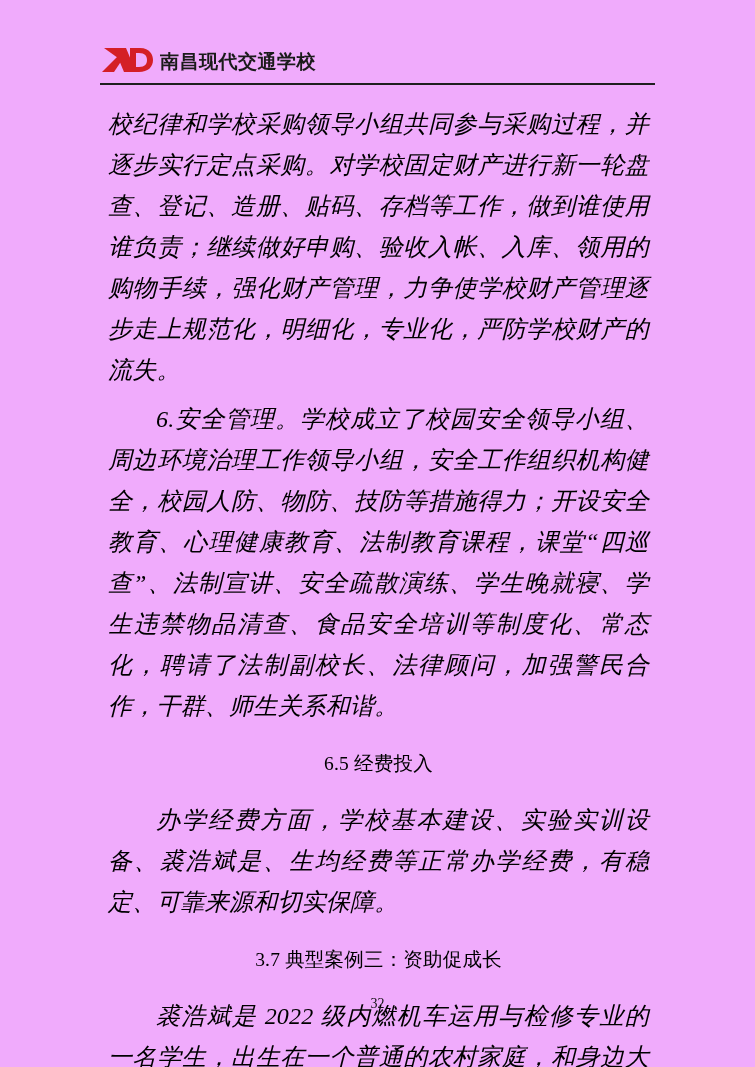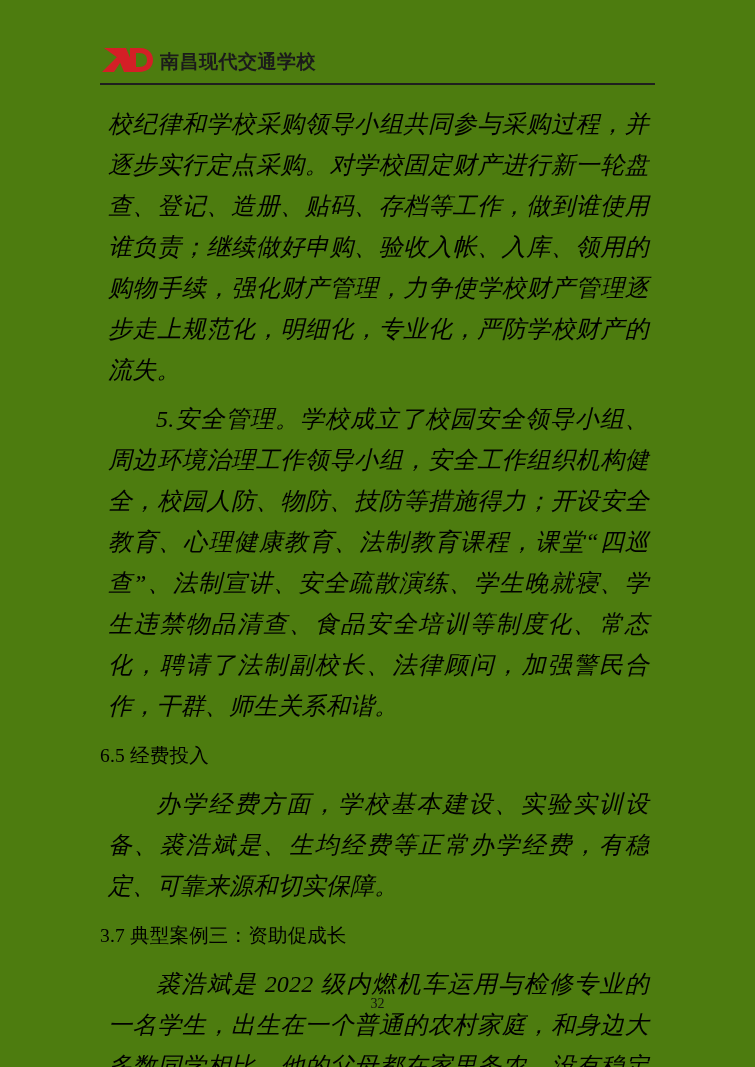--- a/index.html
+++ b/index.html
@@ -8,21 +8,21 @@
     background: #d8d8d8;
   }
   body {
     font-family: "Liberation Serif", "DejaVu Serif", serif;
   }
   .page {
     position: relative;
     width: 755px;
     height: 1067px;
     margin: 0 auto;
-    background: #4d7c0f;
+    background: #f0abfc;
     overflow: hidden;
     box-sizing: border-box;
   }
   .header {
     position: absolute;
     top: 40px;
     left: 100px;
     right: 100px;
     height: 42px;
     display: flex;
@@ -72,22 +72,22 @@
     letter-spacing: 0.2px;
     font-style: italic;
   }
   .indent2 {
     text-indent: 2em;
   }
   .heading {
     font-size: 19.5px;
     line-height: 41px;
     color: #000000;
-    margin: 0;
-    text-align: left;
+    margin: 16px;
+    text-align: center;
     letter-spacing: 0.2px;
   }
   .page-number {
     position: absolute;
     left: 0;
     right: 0;
     bottom: 55px;
     text-align: center;
     font-family: "Liberation Serif", serif;
     font-size: 14px;
@@ -109,21 +109,21 @@
       </svg>
     </div>
     <div class="logo-text">南昌现代交通学校</div>
   </div>
   <div class="header-rule"></div>
 
   <div class="content">
 
     <p class="para">校纪律和学校采购领导小组共同参与采购过程，并逐步实行定点采购。对学校固定财产进行新一轮盘查、登记、造册、贴码、存档等工作，做到谁使用谁负责；继续做好申购、验收入帐、入库、领用的购物手续，强化财产管理，力争使学校财产管理逐步走上规范化，明细化，专业化，严防学校财产的流失。</p>
 
-    <p class="para indent2">5.安全管理。学校成立了校园安全领导小组、周边环境治理工作领导小组，安全工作组织机构健全，校园人防、物防、技防等措施得力；开设安全教育、心理健康教育、法制教育课程，课堂“四巡查”、法制宣讲、安全疏散演练、学生晚就寝、学生违禁物品清查、食品安全培训等制度化、常态化，聘请了法制副校长、法律顾问，加强警民合作，干群、师生关系和谐。</p>
+    <p class="para indent2">6.安全管理。学校成立了校园安全领导小组、周边环境治理工作领导小组，安全工作组织机构健全，校园人防、物防、技防等措施得力；开设安全教育、心理健康教育、法制教育课程，课堂“四巡查”、法制宣讲、安全疏散演练、学生晚就寝、学生违禁物品清查、食品安全培训等制度化、常态化，聘请了法制副校长、法律顾问，加强警民合作，干群、师生关系和谐。</p>
 
     <p class="heading">6.5 经费投入</p>
 
     <p class="para indent2">办学经费方面，学校基本建设、实验实训设备、裘浩斌是、生均经费等正常办学经费，有稳定、可靠来源和切实保障。</p>
 
     <p class="heading">3.7 典型案例三：资助促成长</p>
 
     <p class="para indent2">裘浩斌是 2022 级内燃机车运用与检修专业的一名学生，出生在一个普通的农村家庭，和身边大多数同学相比，他的父母都在家里务农，没有稳定工作，可能没有提供更好的成长条件和环境，他很小的时候，父母就开始慢慢告诉他家庭贫困的</p>
 
   </div>

